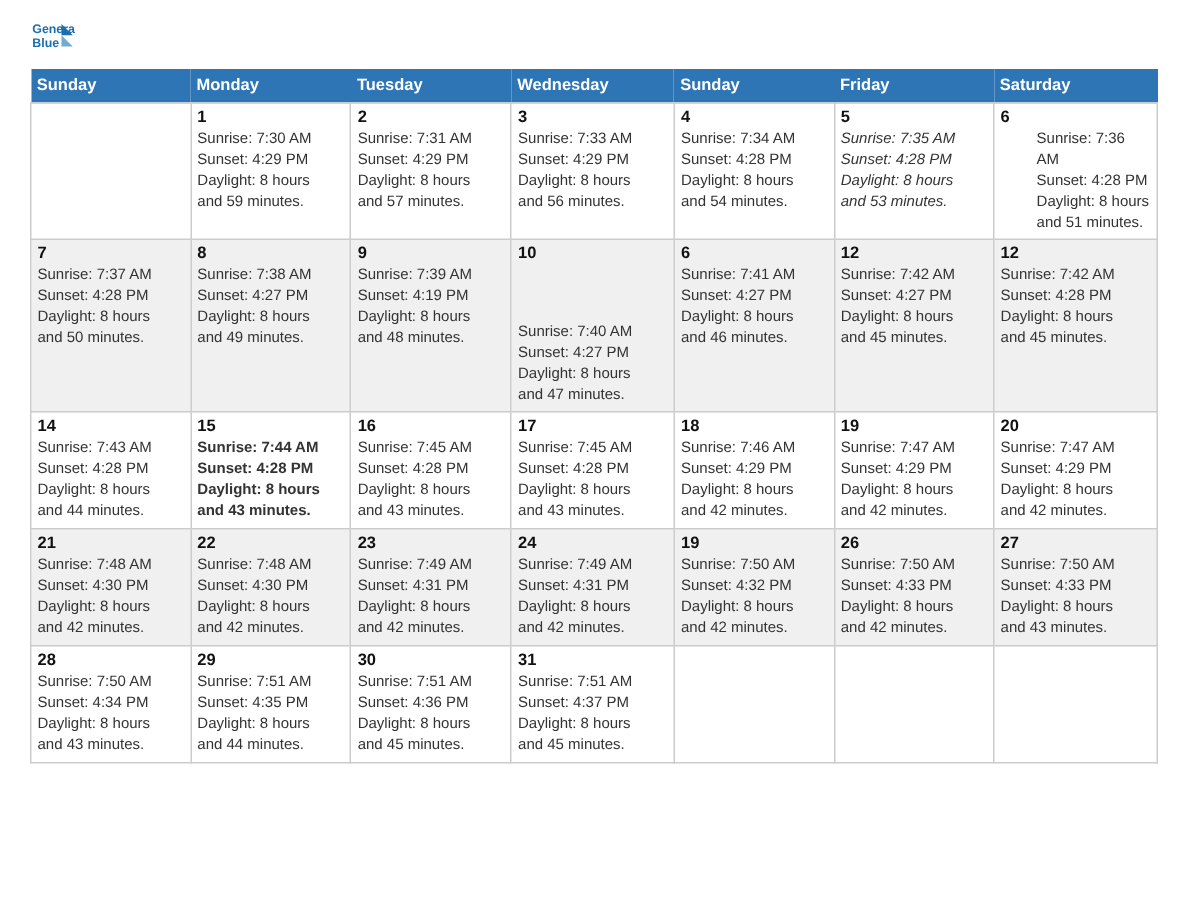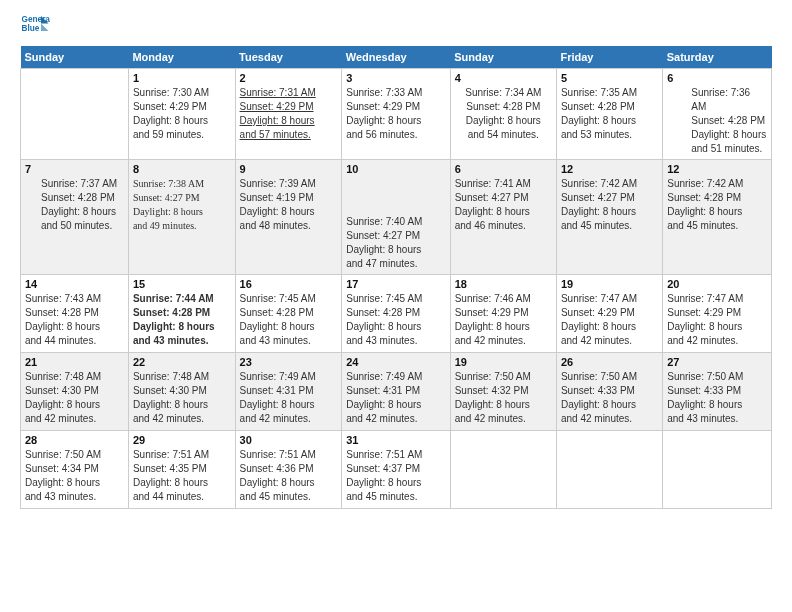--- a/index.html
+++ b/index.html
@@ -122,65 +122,65 @@
           <td class="empty-cell"></td>
           <td>
             <div class="day-num">1</div>
             <div class="day-info" style="white-space: pre-line;">Sunrise: 7:30 AM
 Sunset: 4:29 PM
 Daylight: 8 hours
 and 59 minutes.</div>
           </td>
           <td>
             <div class="day-num">2</div>
-            <div class="day-info" style="white-space: pre-line; text-decoration: underline;">Sunrise: 7:31 AM
+            <div class="day-info" style="white-space: pre-line;">Sunrise: 7:31 AM
 Sunset: 4:29 PM
 Daylight: 8 hours
 and 57 minutes.</div>
           </td>
           <td>
             <div class="day-num">3</div>
             <div class="day-info" style="white-space: pre-line;">Sunrise: 7:33 AM
 Sunset: 4:29 PM
 Daylight: 8 hours
 and 56 minutes.</div>
           </td>
           <td>
             <div class="day-num">4</div>
-            <div class="day-info" style="white-space: pre-line; text-align: center;">Sunrise: 7:34 AM
+            <div class="day-info" style="white-space: pre-line;">Sunrise: 7:34 AM
 Sunset: 4:28 PM
 Daylight: 8 hours
 and 54 minutes.</div>
           </td>
           <td>
             <div class="day-num">5</div>
-            <div class="day-info" style="white-space: pre-line;">Sunrise: 7:35 AM
+            <div class="day-info" style="white-space: pre-line; font-style: italic;">Sunrise: 7:35 AM
 Sunset: 4:28 PM
 Daylight: 8 hours
 and 53 minutes.</div>
           </td>
           <td>
             <div class="day-num">6</div>
             <div class="day-info" style="white-space: pre-line; margin-left: 24px;">Sunrise: 7:36 AM
 Sunset: 4:28 PM
 Daylight: 8 hours
 and 51 minutes.</div>
           </td>
         </tr>
         <tr>
           <td>
             <div class="day-num">7</div>
-            <div class="day-info" style="white-space: pre-line; margin-left: 16px;">Sunrise: 7:37 AM
+            <div class="day-info" style="white-space: pre-line;">Sunrise: 7:37 AM
 Sunset: 4:28 PM
 Daylight: 8 hours
 and 50 minutes.</div>
           </td>
           <td>
             <div class="day-num">8</div>
-            <div class="day-info" style="white-space: pre-line; font-family: Liberation Serif, serif;">Sunrise: 7:38 AM
+            <div class="day-info" style="white-space: pre-line;">Sunrise: 7:38 AM
 Sunset: 4:27 PM
 Daylight: 8 hours
 and 49 minutes.</div>
           </td>
           <td>
             <div class="day-num">9</div>
             <div class="day-info" style="white-space: pre-line;">Sunrise: 7:39 AM
 Sunset: 4:19 PM
 Daylight: 8 hours
 and 48 minutes.</div>

